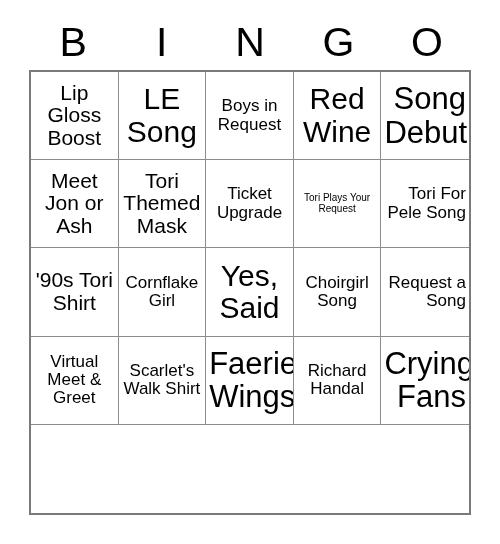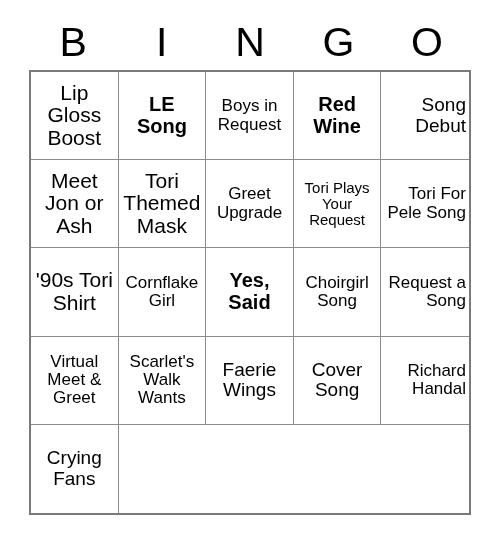--- a/index.html
+++ b/index.html
@@ -80,25 +80,25 @@
     display: block;
     width: 100%;
     line-height: 1.08;
     font-weight: 400;
     color: #000000;
     word-break: normal;
     hyphens: none;
   }
 
   
-  .s-xl .cell-text { font-size: 20px; font-weight: bold; }
-  .s-lg .cell-text { font-size: 19px; }
+  .s-xl .cell-text { font-size: 30px; }
+  .s-lg .cell-text { font-size: 31px; }
   .s-md .cell-text { font-size: 21px; }
   .s-sm .cell-text { font-size: 17px; }
-  .s-xs .cell-text { font-size: 15px; }
+  .s-xs .cell-text { font-size: 10px; }
 </style>
 </head>
 <body>
 
 <div id="bingo-card">
 
   <div class="header-row">
     <div class="header-letter">B</div>
     <div class="header-letter">I</div>
     <div class="header-letter">N</div>
@@ -122,21 +122,21 @@
       <div class="cell s-lg">
         <span class="cell-text">Song Debut</span>
       </div>
       <div class="cell s-md">
         <span class="cell-text">Meet Jon or Ash</span>
       </div>
       <div class="cell s-md">
         <span class="cell-text">Tori Themed Mask</span>
       </div>
       <div class="cell s-sm">
-        <span class="cell-text">Greet Upgrade</span>
+        <span class="cell-text">Ticket Upgrade</span>
       </div>
       <div class="cell s-xs">
         <span class="cell-text">Tori Plays Your Request</span>
       </div>
       <div class="cell s-sm">
         <span class="cell-text">Tori For Pele Song</span>
       </div>
       <div class="cell s-md">
         <span class="cell-text">'90s Tori Shirt</span>
       </div>
@@ -149,27 +149,24 @@
       <div class="cell s-sm">
         <span class="cell-text">Choirgirl Song</span>
       </div>
       <div class="cell s-sm">
         <span class="cell-text">Request a Song</span>
       </div>
       <div class="cell s-sm">
         <span class="cell-text">Virtual Meet &amp; Greet</span>
       </div>
       <div class="cell s-sm">
-        <span class="cell-text">Scarlet's Walk Wants</span>
+        <span class="cell-text">Scarlet's Walk Shirt</span>
       </div>
       <div class="cell s-lg">
         <span class="cell-text">Faerie Wings</span>
-      </div>
-      <div class="cell s-lg">
-        <span class="cell-text">Cover Song</span>
       </div>
       <div class="cell s-sm">
         <span class="cell-text">Richard Handal</span>
       </div>
       <div class="cell s-lg">
         <span class="cell-text">Crying Fans</span>
       </div>
     </div>
 
 </div>

